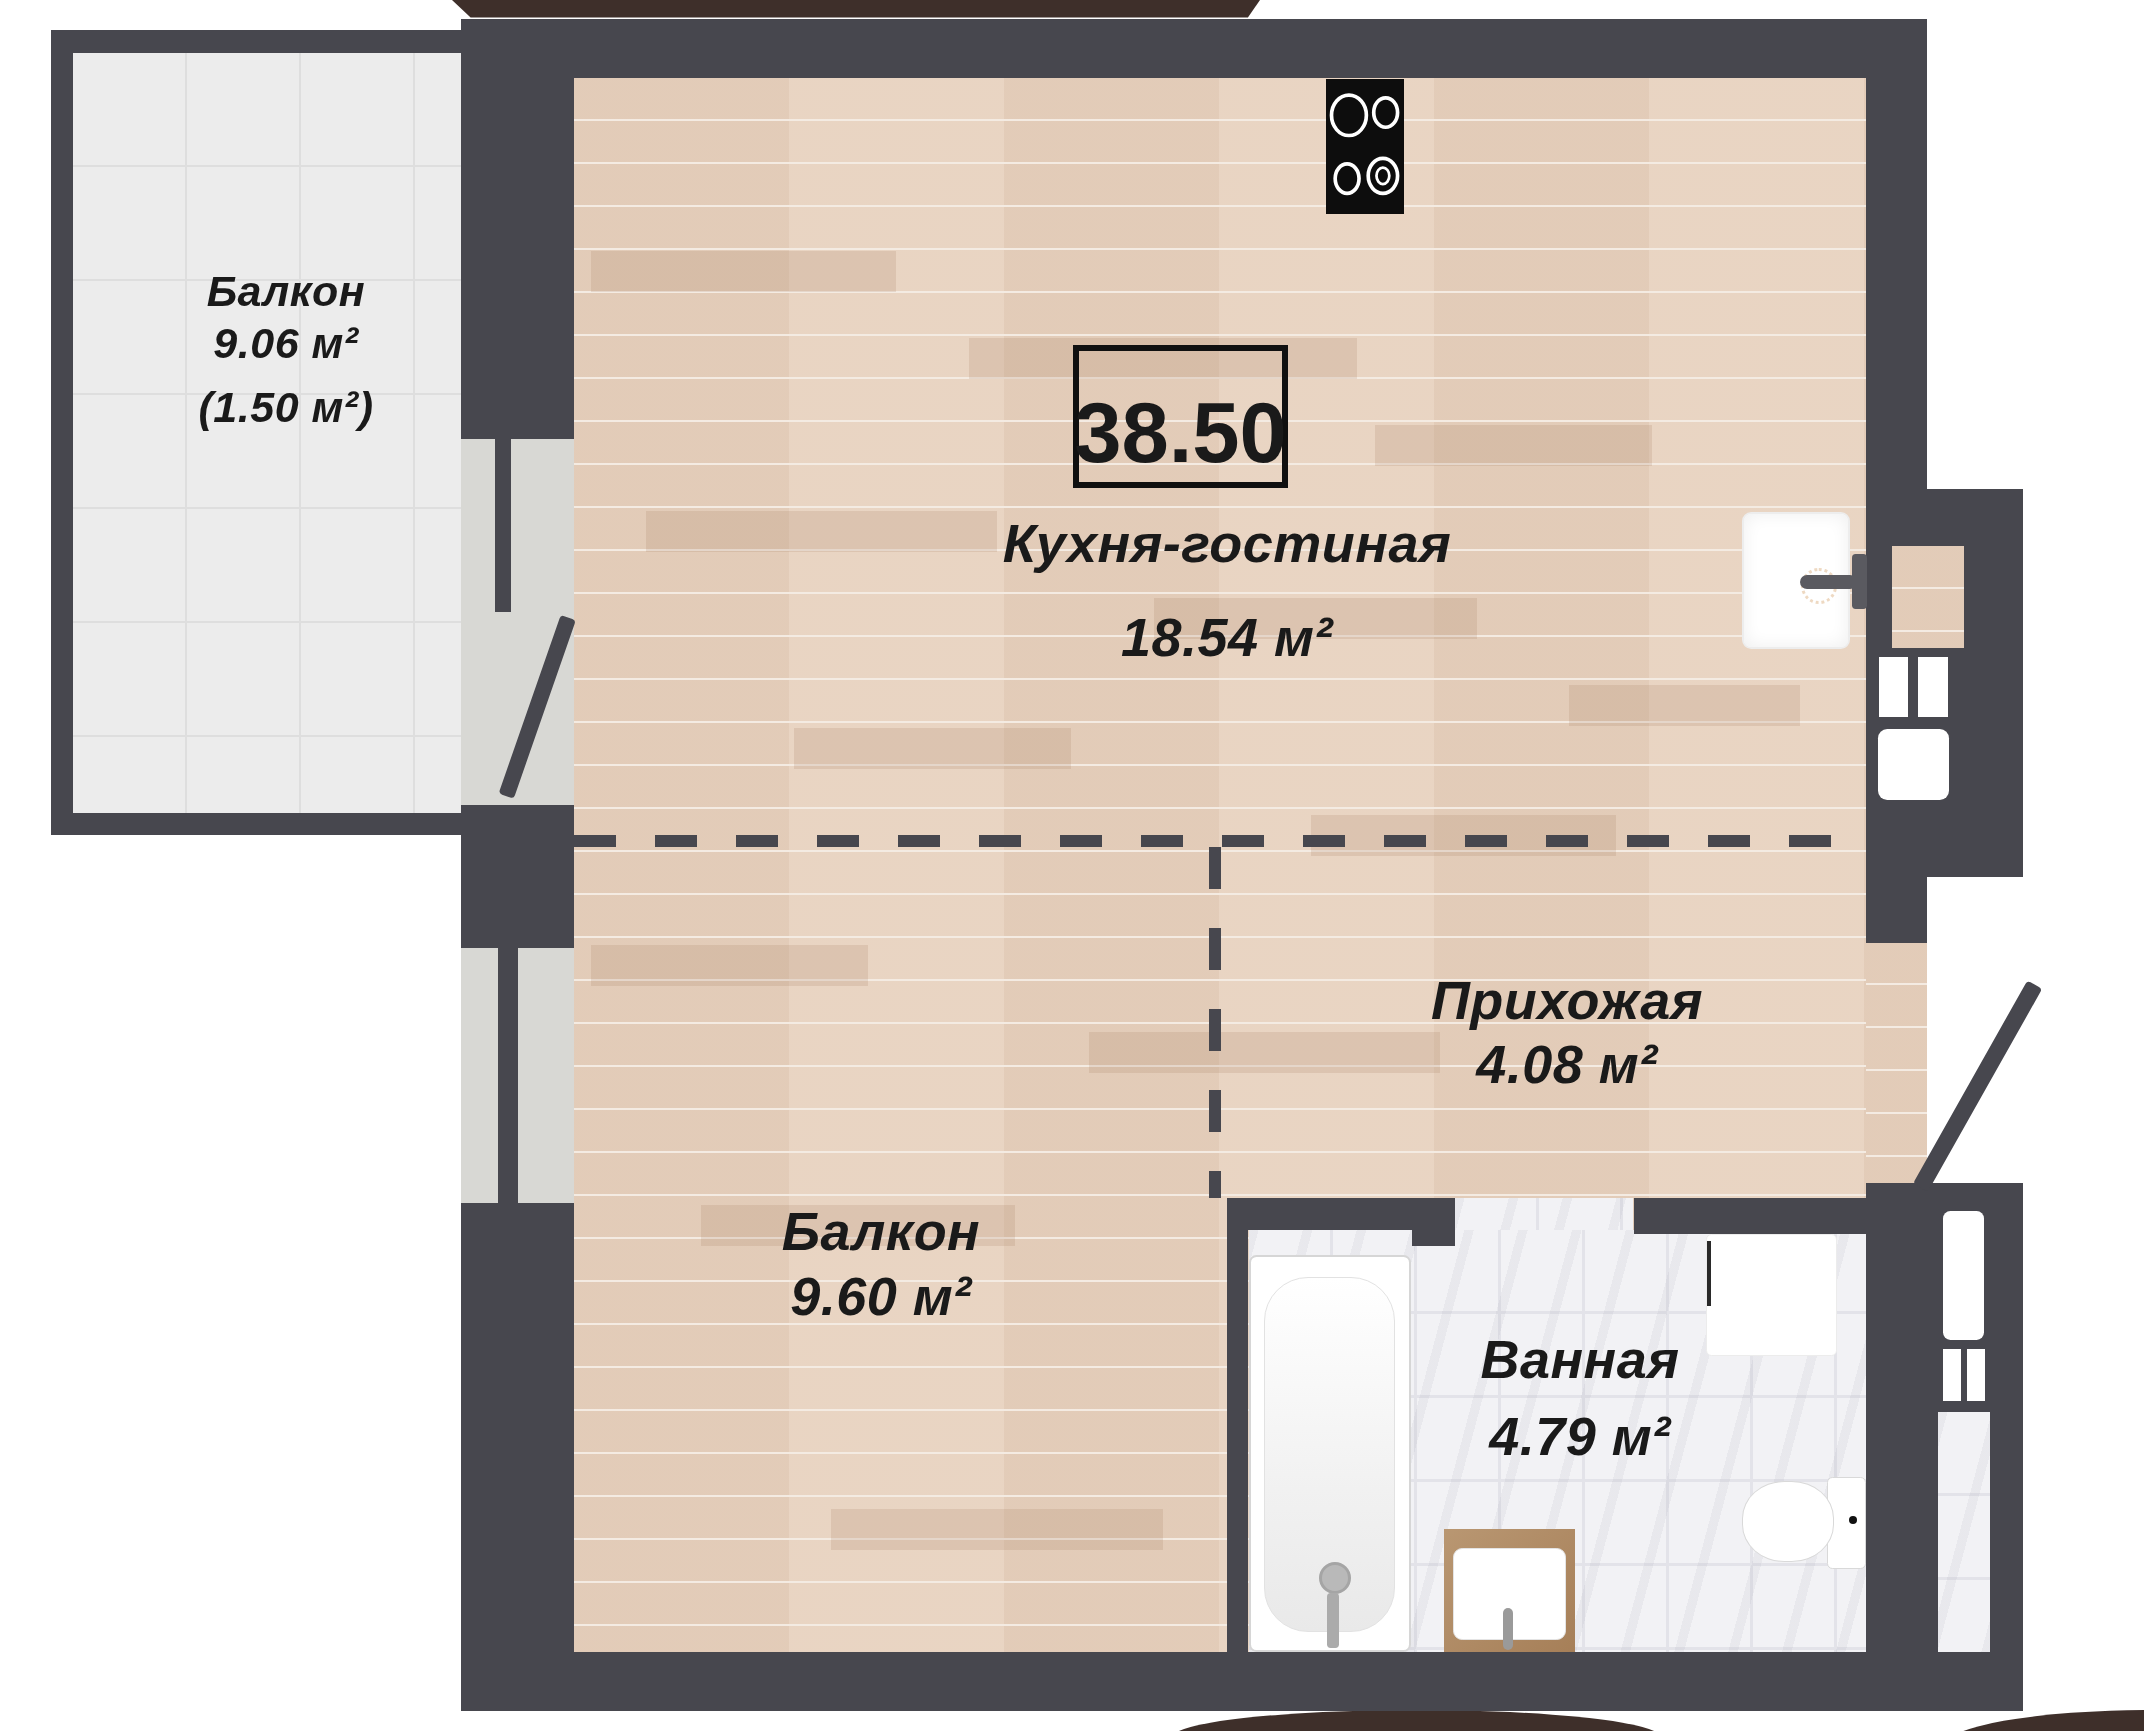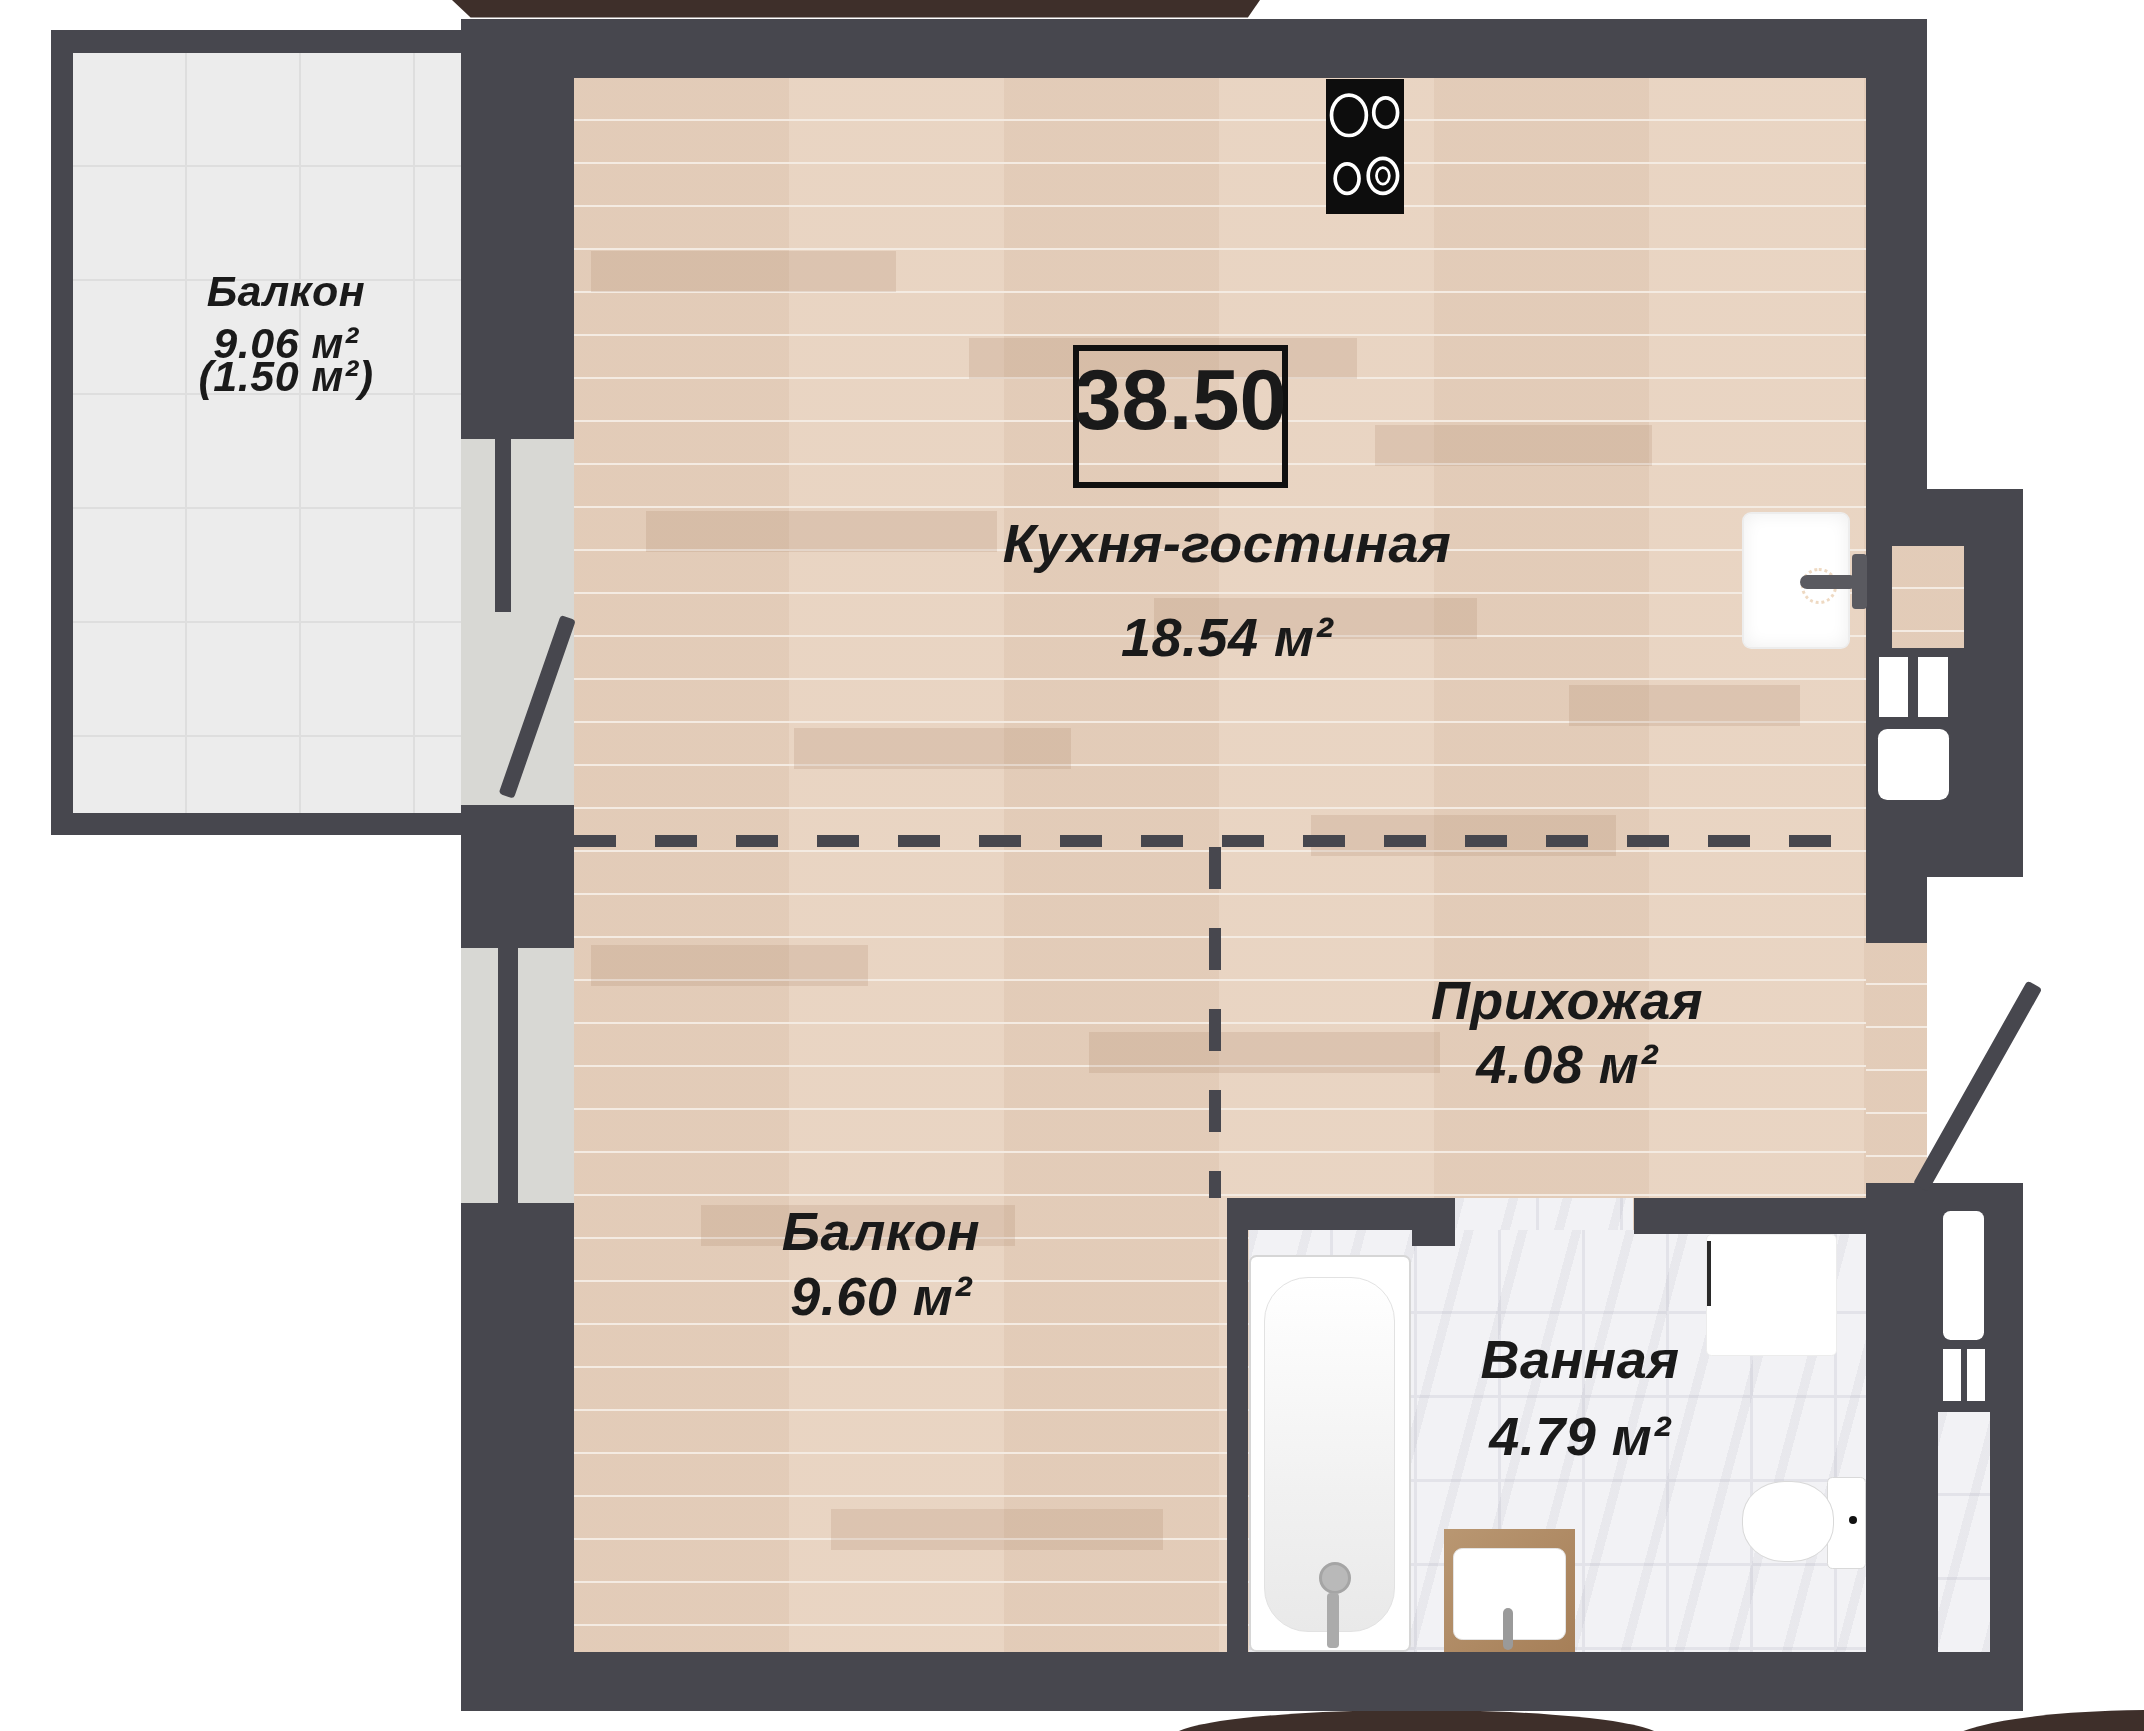--- a/index.html
+++ b/index.html
@@ -33,21 +33,21 @@
   .glass{position:absolute;background:#d8d8d4;}
   .white-fixture{position:absolute;background:#ffffff;}
   .label{
     position:absolute;transform:translate(-50%,-50%);white-space:nowrap;
     text-align:center;font-weight:700;color:#1a1a1a;letter-spacing:0.5px;font-style:italic;
   }
   .leaf{position:absolute;background:#47474e;border-radius:3.7px;}
   .dash-h{position:absolute;height:12px;background:repeating-linear-gradient(to right,#47474e 0 42px,rgba(0,0,0,0) 42px 81px);}
   .dash-v{position:absolute;width:12px;background:repeating-linear-gradient(to bottom,#47474e 0 42px,rgba(0,0,0,0) 42px 81px);}
   .area-box{
-    position:absolute;border:6.5px solid #101010;display:flex;align-items:flex-start;justify-content:center;
+    position:absolute;border:6.5px solid #101010;display:flex;align-items:flex-end;justify-content:center;
     font-weight:700;
   }
 </style>
 </head>
 <body>
 
 <div id="plan">
 
   <div class="brown" style="left:452px;top:0;width:808px;height:17.5px;clip-path:polygon(0 0,100% 0,98.5% 100%,2.3% 100%);"></div>
   <div class="abs" style="left:1172px;top:1710px;width:489px;height:21px;overflow:hidden;">
@@ -152,21 +152,21 @@
     <div style="position:absolute;left:0;top:21px;width:57px;height:14px;background:#5a5a60;border-radius:7.4px;"></div>
     <div style="position:absolute;left:52px;top:0;width:14.8px;height:55px;background:#5a5a60;border-radius:3.7px;"></div>
   </div>
 
   <div class="area-box" style="left:1073px;top:345px;width:203px;height:131px;font-size:85px;">
     <span>38.50</span>
   </div>
 
   <div class="label" style="left:286px;top:291px;font-size:43px;">Балкон</div>
   <div class="label" style="left:286px;top:343px;font-size:43px;">9.06 м²</div>
-  <div class="label" style="left:286px;top:376px;font-size:43px;">(1.50 м²)</div>
+  <div class="label" style="left:286px;top:407px;font-size:43px;">(1.50 м²)</div>
 
   <div class="label" style="left:1227px;top:543px;font-size:54px;">Кухня-гостиная</div>
   <div class="label" style="left:1227px;top:609px;font-size:54px;margin-top:28px;">18.54 м²</div>
 
   <div class="label" style="left:1567px;top:1000px;font-size:54px;">Прихожая</div>
   <div class="label" style="left:1567px;top:1064px;font-size:54px;">4.08 м²</div>
 
   <div class="label" style="left:881px;top:1231px;font-size:54px;">Балкон</div>
   <div class="label" style="left:881px;top:1296px;font-size:54px;">9.60 м²</div>
 

